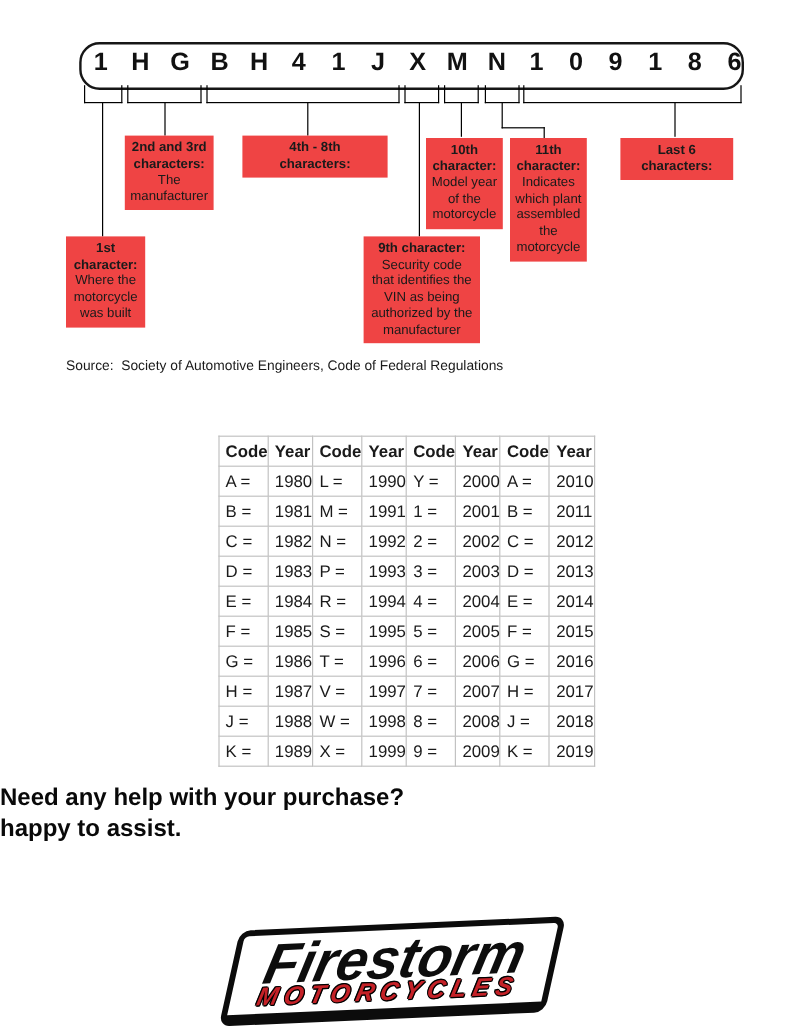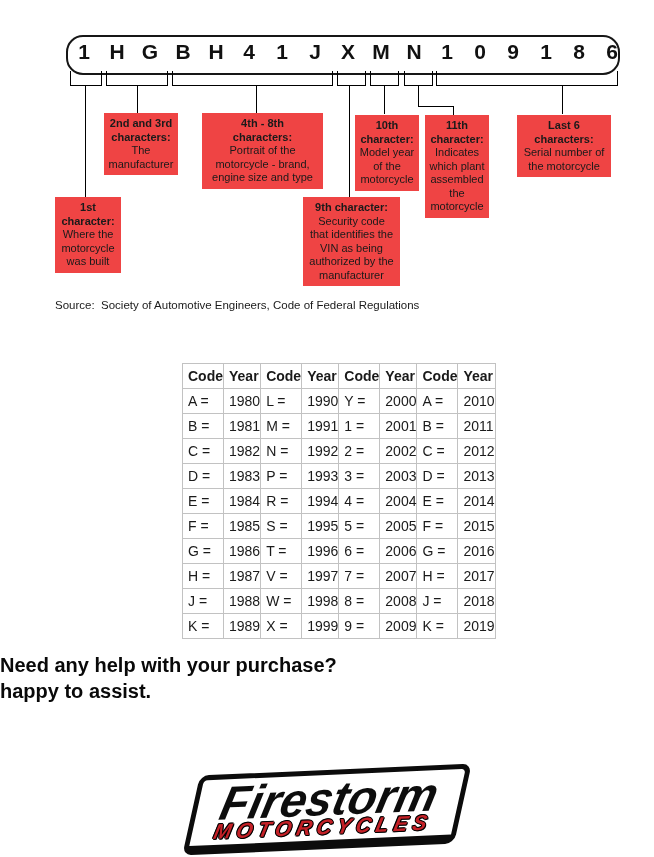--- a/index.html
+++ b/index.html
@@ -123,23 +123,20 @@
     </div>
     <div class="callout c2">
       <b class="ct">2nd and 3rd
 characters:</b>
       <span class="cb">The
 manufacturer</span>
     </div>
     <div class="callout c3">
       <b class="ct">4th - 8th
 characters:</b>
-      <span class="cb">Portrait of the
-motorcycle - brand,
-engine size and type</span>
     </div>
     <div class="callout c4">
       <b class="ct">9th character:</b>
       <span class="cb">Security code
 that identifies the
 VIN as being
 authorized by the
 manufacturer</span>
     </div>
     <div class="callout c5">
@@ -154,22 +151,20 @@
 character:</b>
       <span class="cb">Indicates
 which plant
 assembled
 the
 motorcycle</span>
     </div>
     <div class="callout c7">
       <b class="ct">Last 6
 characters:</b>
-      <span class="cb">Serial number of
-the motorcycle</span>
     </div>
   </div>
 
   <div class="source">Source:  Society of Automotive Engineers, Code of Federal Regulations</div>
 
   <table class="year-table">
     <thead>
         <tr id="yt-head">
           <th>Code</th>
           <th>Year</th>

